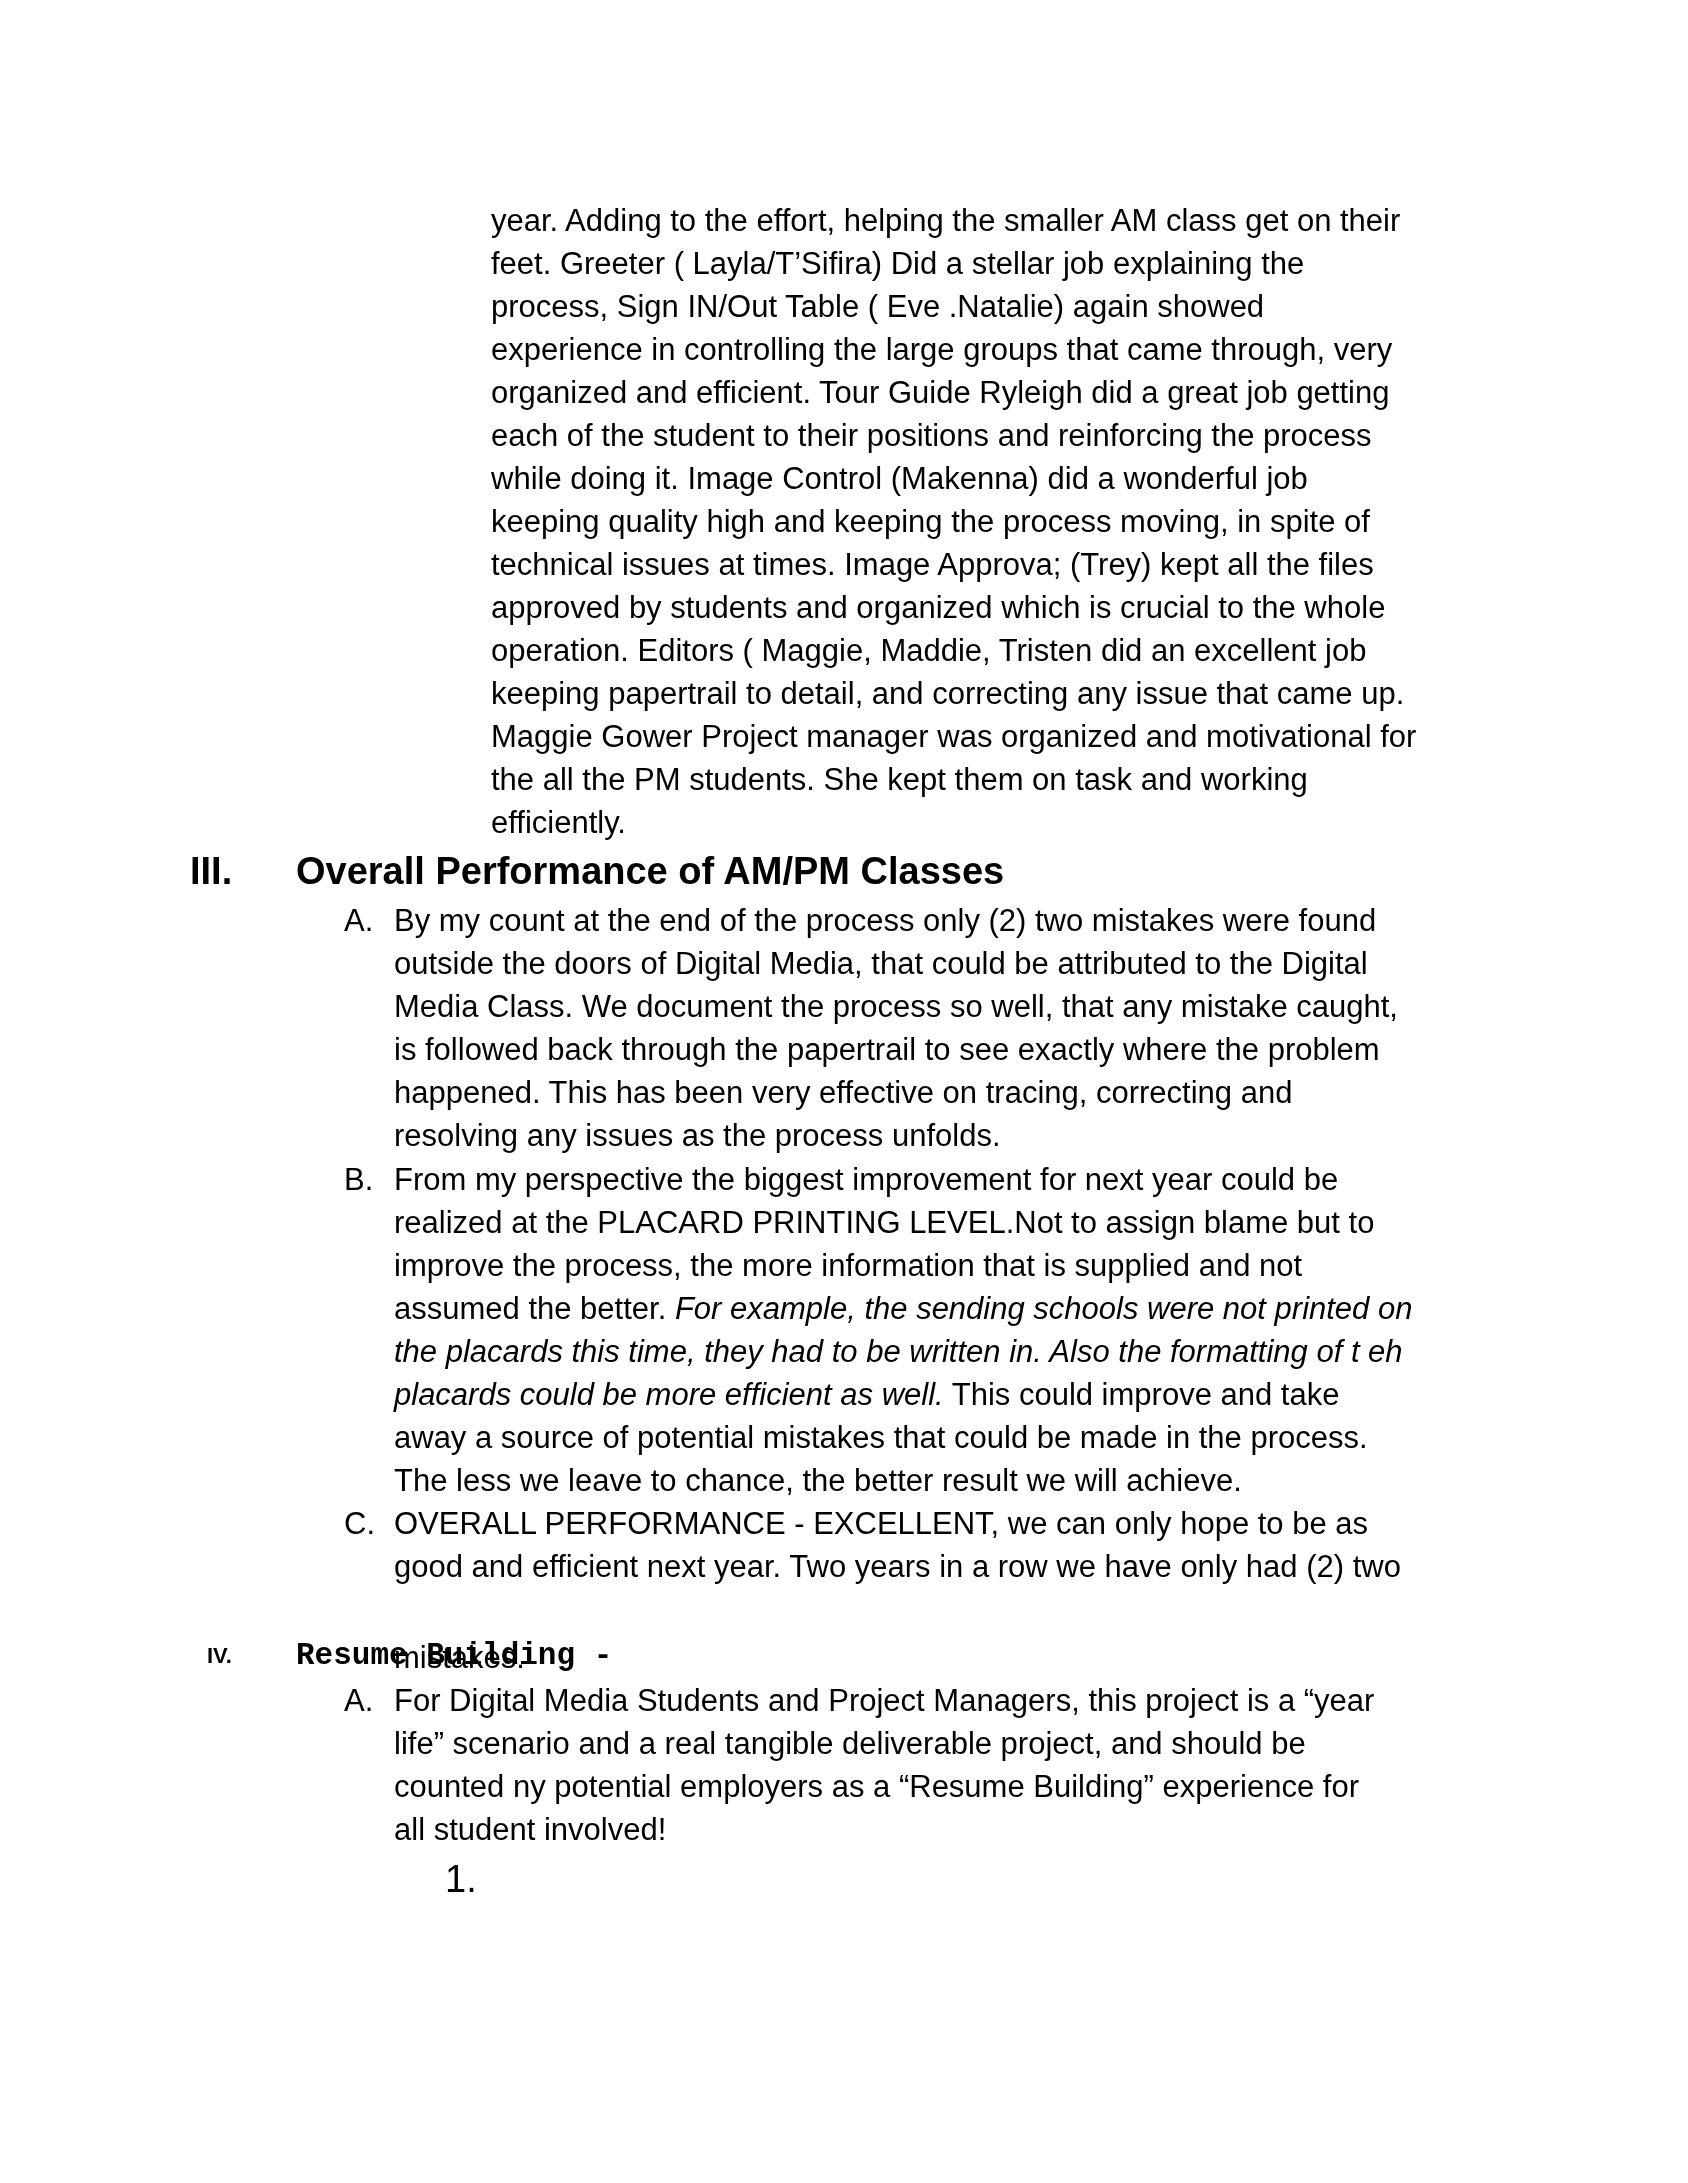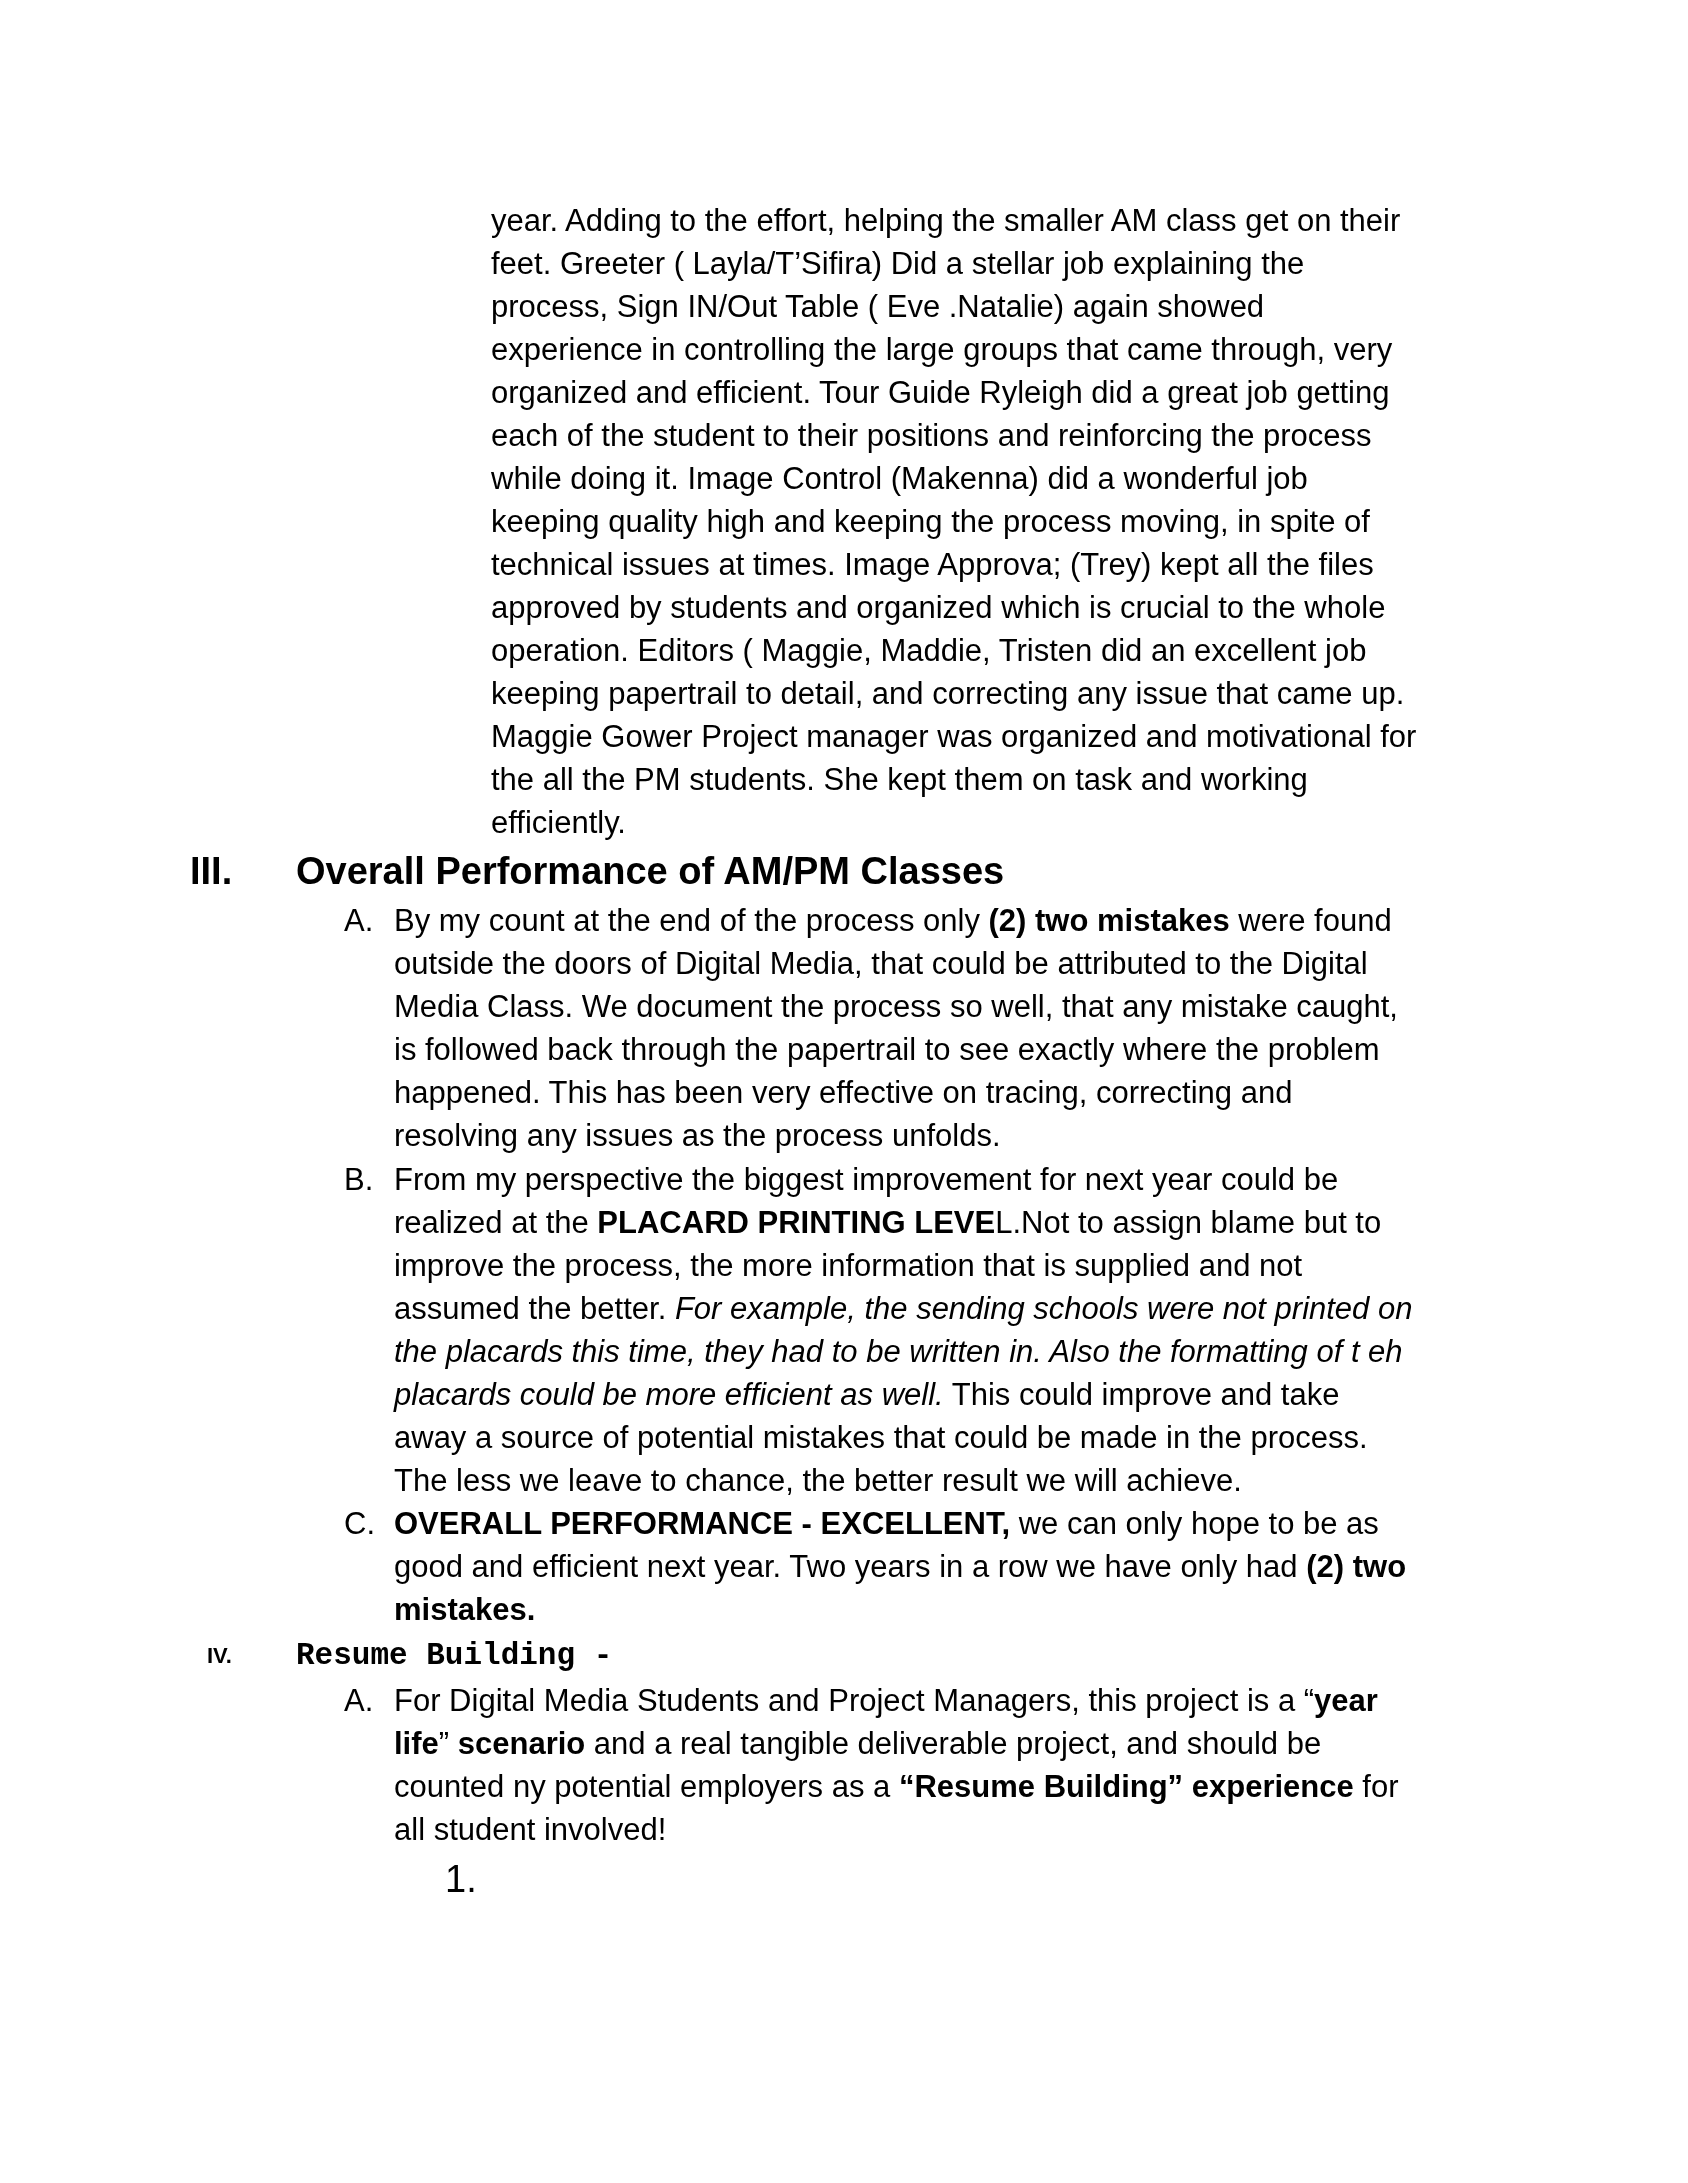--- a/index.html
+++ b/index.html
@@ -5,21 +5,21 @@
     html, body { margin: 0; padding: 0; background: #ffffff; }
     body {
       width: 1689px; height: 2183px; position: relative; overflow: hidden;
       font-family: "Liberation Sans", sans-serif; color: #000000;
     }
     .page { position: absolute; left: 0; top: 0; width: 1689px; height: 1594px; }
     .line {
       position: absolute; white-space: nowrap;
       font-size: 31px; line-height: 43px; height: 43px;
     }
-    .b { font-weight: bold; }
+    .b { font-weight: normal; margin-top: 48px; }
     .i { font-style: italic; }
     .cont { left: 491px; }
     .sub { left: 394px; }
     .sub-letter { position: absolute; left: 344px; font-size: 31px; line-height: 43px; }
     .sec-num { position: absolute; font-weight: bold; }
     .sec-num.h1 { left: 190px; font-size: 38px; line-height: 50px; }
     .sec-title.h1 { position: absolute; left: 296px; font-size: 38px; line-height: 50px; font-weight: bold; white-space: nowrap; }
     .sec-num.h2 { left: 207px; font-size: 22px; line-height: 43px; }
     .sec-title.h2 { position: absolute; left: 296px; font-size: 31px; line-height: 43px; font-weight: bold; white-space: nowrap; font-family: Liberation Mono, monospace; }
     .num-item { position: absolute; left: 445px; font-size: 38px; line-height: 50px; }

